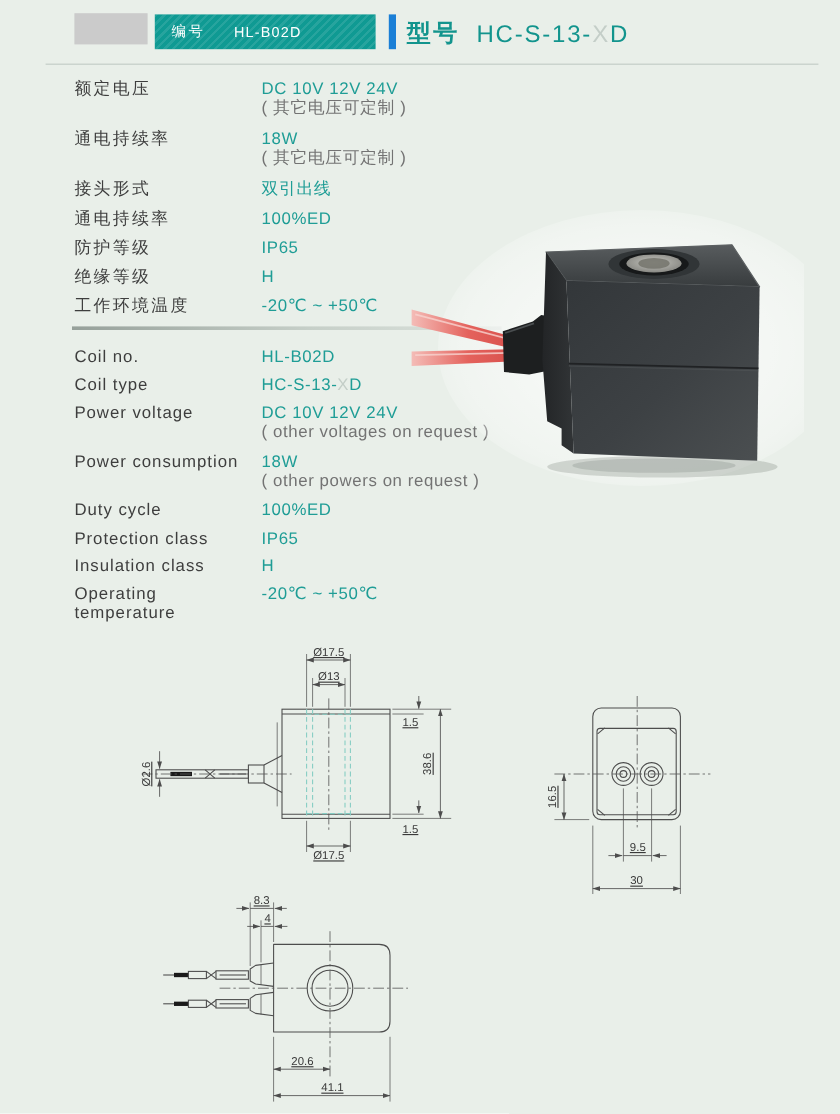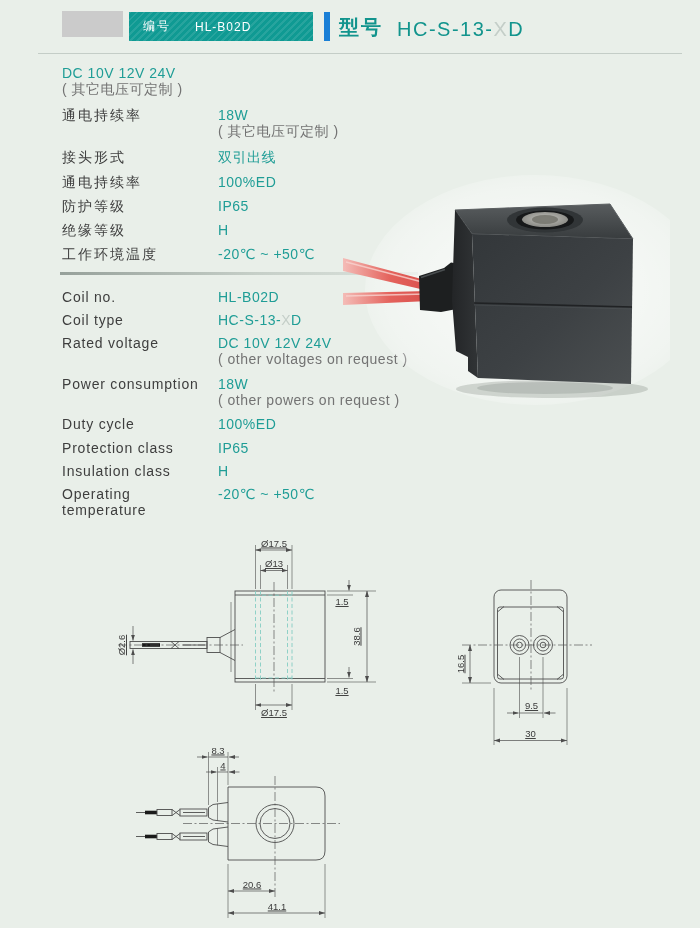--- a/index.html
+++ b/index.html
@@ -57,20 +57,21 @@
   </div>
   <div class="blue-bar"></div>
   <div class="model">
     <span class="m-lbl">型号</span>
     <span class="m-val"><span>HC-S-13-</span><span class="x-gray">X</span><span>D</span></span>
   </div>
   <div class="hairline"></div>
 
   <div class="specs specs-cn">
     <div class="row mb10">
+      <div class="lbl">额定电压</div>
       <div class="val">
           <div>DC 10V 12V 24V</div>
           <div class="note">( 其它电压可定制 )</div>
         </div>
     </div>
     <div class="row mb10">
       <div class="lbl">通电持续率</div>
       <div class="val">
           <div>18W</div>
           <div class="note">( 其它电压可定制 )</div>
@@ -103,21 +104,21 @@
   <div class="specs specs-en">
     <div class="row mb7">
       <div class="lbl">Coil no.</div>
       <div class="val">HL-B02D</div>
     </div>
     <div class="row mb7">
       <div class="lbl">Coil type</div>
       <div class="val"><span>HC-S-13-</span><span class="x-dim">X</span><span>D</span></div>
     </div>
     <div class="row mb9">
-      <div class="lbl">Rated voltage</div>
+      <div class="lbl">Power voltage</div>
       <div class="val">
           <div>DC 10V 12V 24V</div>
           <div class="note">( other voltages on request )</div>
         </div>
     </div>
     <div class="row mb8">
       <div class="lbl">Power consumption</div>
       <div class="val">
           <div>18W</div>
           <div class="note">( other powers on request )</div>

